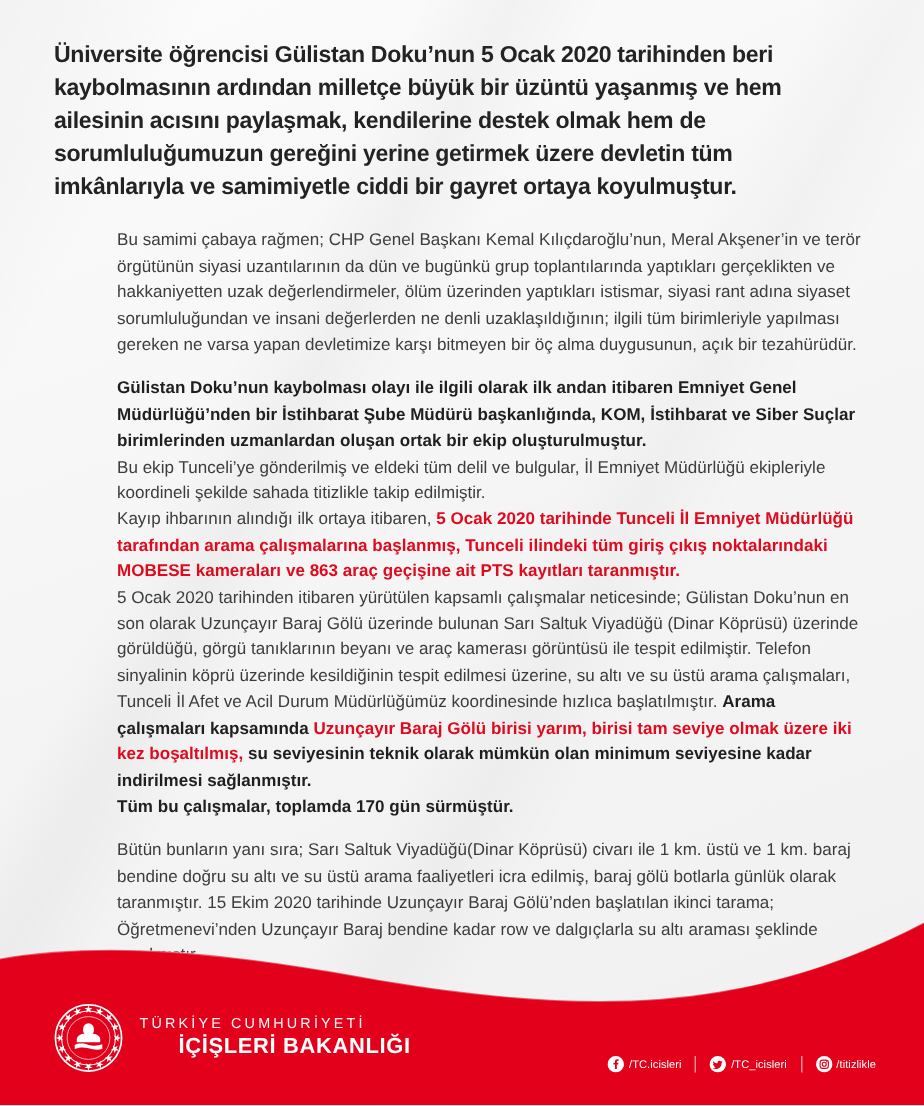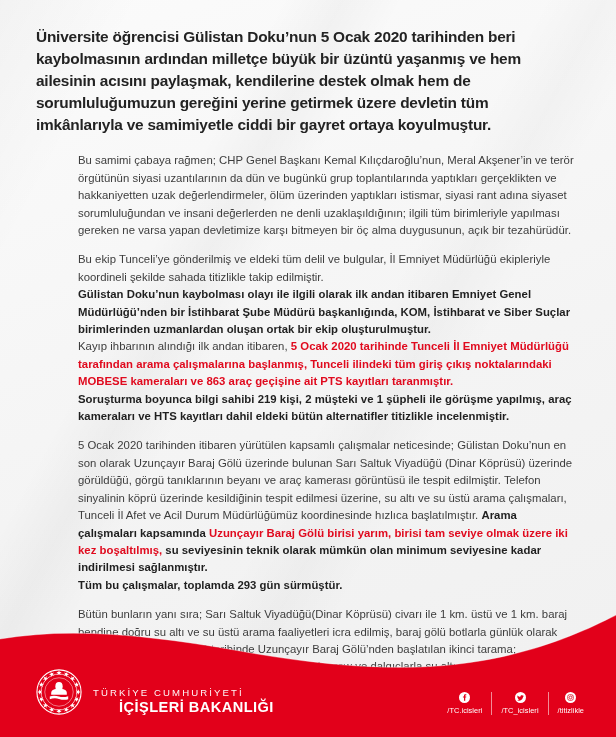--- a/index.html
+++ b/index.html
@@ -76,21 +76,21 @@
     width:616px; height:122px;
     z-index:4;
     pointer-events:none;
   }
 
   
   .lockup {
     position:absolute;
     left:36px; bottom:22px;
     display:flex;
-    align-items:flex-end;
+    align-items:center;
     gap:11px;
     pointer-events:auto;
   }
   .seal { width:46px; height:46px; flex:0 0 46px; }
   .lockup-text { color:#ffffff; line-height:1; }
   .lockup-line1 {
     font-size:9.6px;
     letter-spacing:2.1px;
     margin-bottom:3px;
     font-weight:400;
@@ -124,21 +124,20 @@
     align-items:center;
     justify-content:center;
     gap:0;
   }
   .social {
     display:flex;
     align-items:center;
     gap:3px;
     padding:0 9px;
     border-right:1px solid rgba(255,255,255,0.55);
-    flex-direction:column;
   }
   .social:last-child { border-right:none; padding-right:0; }
   .social:first-child { padding-left:0; }
   .social svg { width:11px; height:11px; display:block; }
   .social-handle {
     color:#ffffff;
     font-size:7.4px;
     letter-spacing:0.05px;
     white-space:nowrap;
   }
@@ -147,40 +146,37 @@
 <body>
 
 <div class="sheet"></div>
 
 <div class="content">
 
   <p class="lead">Üniversite öğrencisi Gülistan Doku’nun 5 Ocak 2020 tarihinden beri kaybolmasının ardından milletçe büyük bir üzüntü yaşanmış ve hem ailesinin acısını paylaşmak, kendilerine destek olmak hem de sorumluluğumuzun gereğini yerine getirmek üzere devletin tüm imkânlarıyla ve samimiyetle ciddi bir gayret ortaya koyulmuştur.</p>
 
   <p class="para">Bu samimi çabaya rağmen; CHP Genel Başkanı Kemal Kılıçdaroğlu’nun, Meral Akşener’in ve terör örgütünün siyasi uzantılarının da dün ve bugünkü grup toplantılarında yaptıkları gerçeklikten ve hakkaniyetten uzak değerlendirmeler, ölüm üzerinden yaptıkları istismar, siyasi rant adına siyaset sorumluluğundan ve insani değerlerden ne denli uzaklaşıldığının; ilgili tüm birimleriyle yapılması gereken ne varsa yapan devletimize karşı bitmeyen bir öç alma duygusunun, açık bir tezahürüdür.</p>
 
-  <p class="para nogap">Bu ekip Tunceli’ye gönderilmiş ve eldeki tüm delil ve bulgular, İl Emniyet Müdürlüğü ekipleriyle koordineli şekilde sahada titizlikle takip edilmiştir.</p>
-
   <p class="para nogap">
     <span class="b">Gülistan Doku’nun kaybolması olayı ile ilgili olarak ilk andan itibaren Emniyet Genel Müdürlüğü’nden bir İstihbarat Şube Müdürü başkanlığında,  KOM, İstihbarat ve Siber Suçlar birimlerinden uzmanlardan oluşan ortak bir ekip oluşturulmuştur.</span>
   </p>
 
+  <p class="para nogap">Bu ekip Tunceli’ye gönderilmiş ve eldeki tüm delil ve bulgular, İl Emniyet Müdürlüğü ekipleriyle koordineli şekilde sahada titizlikle takip edilmiştir.</p>
+
   <p class="para nogap">
-    <span>Kayıp ihbarının alındığı ilk andan itibaren, </span><span class="red">5 Ocak 2020 tarihinde Tunceli İl Emniyet Müdürlüğü tarafından arama çalışmalarına başlanmış, Tunceli ilindeki tüm giriş çıkış noktalarındaki MOBESE kameraları ve 863 araç geçişine ait PTS kayıtları taranmıştır.</span>
-  </p>
-
-  <p class="para">
-    <span class="b">Soruşturma boyunca bilgi sahibi 219 kişi, 2 müşteki ve 1 şüpheli ile görüşme yapılmış, araç kameraları ve HTS kayıtları  dahil eldeki bütün alternatifler titizlikle incelenmiştir.</span>
-  </p>
+    <span>Kayıp ihbarının alındığı ilk ortaya itibaren, </span><span class="red">5 Ocak 2020 tarihinde Tunceli İl Emniyet Müdürlüğü tarafından arama çalışmalarına başlanmış, Tunceli ilindeki tüm giriş çıkış noktalarındaki MOBESE kameraları ve 863 araç geçişine ait PTS kayıtları taranmıştır.</span>
+  </p>
+
 
   <p class="para nogap">
     <span>5 Ocak 2020 tarihinden itibaren yürütülen kapsamlı çalışmalar neticesinde; Gülistan Doku’nun en son olarak Uzunçayır Baraj Gölü üzerinde bulunan Sarı Saltuk Viyadüğü (Dinar Köprüsü) üzerinde görüldüğü, görgü tanıklarının beyanı ve araç kamerası görüntüsü ile tespit edilmiştir. Telefon sinyalinin köprü üzerinde kesildiğinin tespit edilmesi üzerine, su altı ve su üstü arama çalışmaları, Tunceli İl Afet ve Acil Durum Müdürlüğümüz koordinesinde hızlıca başlatılmıştır. </span><span class="b">Arama çalışmaları kapsamında </span><span class="red">Uzunçayır Baraj Gölü birisi yarım, birisi tam seviye olmak üzere iki kez boşaltılmış,</span><span class="b"> su seviyesinin teknik olarak mümkün olan minimum seviyesine kadar indirilmesi sağlanmıştır.</span>
   </p>
 
   <p class="para">
-    <span class="b">Tüm bu çalışmalar, toplamda 293 gün sürmüştür.</span>
+    <span class="b">Tüm bu çalışmalar, toplamda 170 gün sürmüştür.</span>
   </p>
 
   <p class="para">Bütün bunların yanı sıra; Sarı Saltuk Viyadüğü(Dinar Köprüsü) civarı ile 1 km. üstü ve 1 km. baraj bendine doğru su altı ve su üstü arama faaliyetleri icra edilmiş, baraj gölü botlarla günlük olarak taranmıştır. 15 Ekim 2020 tarihinde Uzunçayır Baraj Gölü’nden başlatılan ikinci tarama; Öğretmenevi’nden Uzunçayır Baraj bendine kadar row ve dalgıçlarla su altı araması şeklinde yapılmıştır.</p>
 
 </div>
 
 <div class="footer-wrap">
   <svg viewBox="0 0 616 122" preserveAspectRatio="none" aria-hidden="true">
     <path d="M0,24 C70,12 150,20 240,36 C330,52 410,58 480,46 C540,36 585,16 616,0 L616,122 L0,122 Z" fill="#e2001a"></path>
     <path d="M0,24 C70,12 150,20 240,36 C330,52 410,58 480,46 C540,36 585,16 616,0" fill="none" stroke="rgba(255,255,255,0.35)" stroke-width="1.2"></path>

